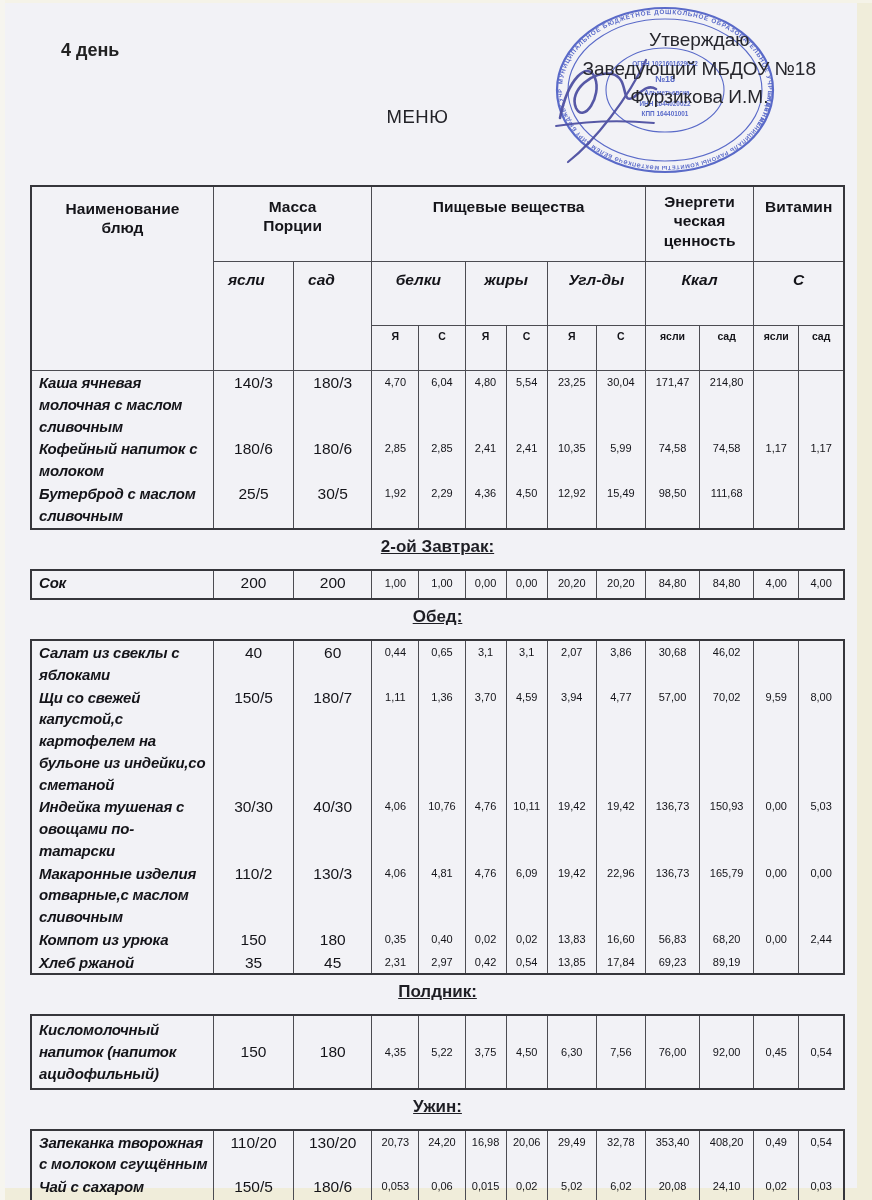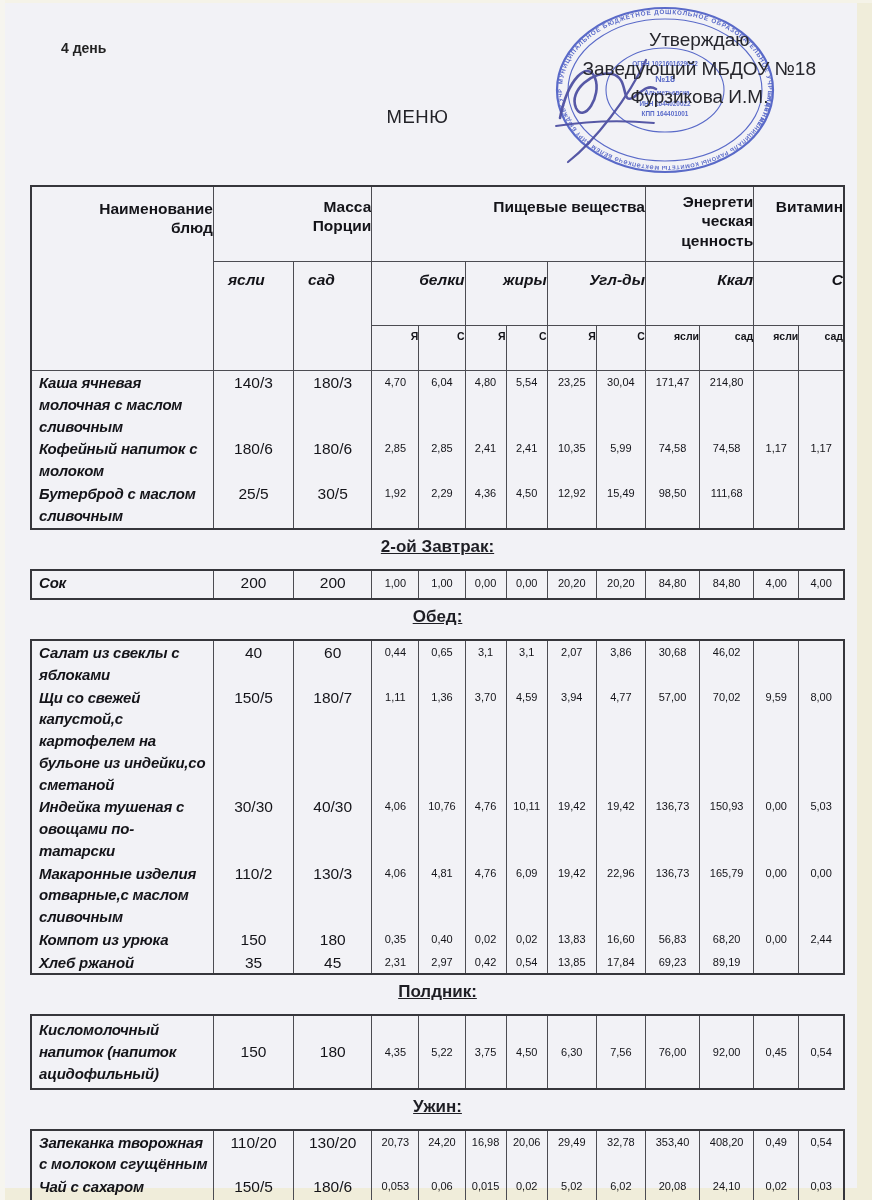--- a/index.html
+++ b/index.html
@@ -6,41 +6,41 @@
   body{background:#e9e6d8;font-family:"Liberation Sans",sans-serif;}
   .page{position:relative;width:872px;height:1200px;background:#f2f2f6;overflow:hidden;color:#1b1b20;}
 
   
   .edge{position:absolute;background:#f0edda;}
   .edge-right{right:0;top:0;width:15px;height:100%;}
   .edge-bottom{left:0;bottom:0;width:100%;height:12px;}
   .edge-top{left:0;top:0;width:100%;height:3px;background:#f5f3e8;}
   .edge-left{left:0;top:0;width:5px;height:100%;background:#f6f5ef;}
 
-  .day{position:absolute;left:61px;top:40px;font-size:14px;font-weight:bold;color:#222;}
+  .day{position:absolute;left:61px;top:40px;font-size:18px;font-weight:bold;color:#222;}
 
   .approval{position:absolute;right:56px;top:26px;text-align:center;font-size:19px;line-height:28.5px;color:#26262c;z-index:3;}
 
   .stamp-svg{position:absolute;left:548px;top:2px;width:240px;height:190px;z-index:2;opacity:.9;}
   .stamp-svg text{font-family:"Liberation Sans",sans-serif;fill:#4a5cc4;}
   .ringtext{font-size:6.3px;letter-spacing:.8px;font-weight:bold;}
   .ringtext2{font-size:5.6px;letter-spacing:.6px;font-weight:bold;}
   .ctr{text-anchor:middle;font-size:6.4px;font-weight:bold;}
   .ctr-big{text-anchor:middle;font-size:9px;font-weight:bold;}
 
   .titles{position:absolute;left:30px;top:106px;width:775px;text-align:center;z-index:1;}
   .menu-title{font-size:18.5px;color:#232328;letter-spacing:.5px;margin-bottom:7px;}
   .bk-heading{font-size:17px;font-weight:bold;text-decoration:underline;color:#1e1e24;}
 
   .content{position:absolute;left:30px;top:185px;width:815px;z-index:1;}
   .section-heading{font-weight:bold;font-size:17px;text-decoration:underline;text-align:center;color:#1e1e24;margin:7px 0 12px 0;}
 
   table.meal-table{border-collapse:collapse;table-layout:fixed;width:815px;border:2px solid #36363b;color:#141419;margin:0;}
   .meal-table td,.meal-table th{border-left:1px solid #4c4c52;border-right:1px solid #4c4c52;overflow:hidden;padding:0;}
-  .meal-table thead th{border:1px solid #4c4c52;font-weight:bold;vertical-align:top;text-align:right;}
+  .meal-table thead th{border:1px solid #4c4c52;font-weight:bold;vertical-align:top;text-align:center;}
   .meal-table tbody td{border-top:0;border-bottom:0;}
 
   col.c-name{width:182px;} col.c-m1{width:80px;} col.c-m2{width:78px;}
   col.c-b1{width:47px;} col.c-b2{width:46px;}
   col.c-z1{width:41px;} col.c-z2{width:41px;}
   col.c-u1{width:49px;} col.c-u2{width:49px;}
   col.c-k1{width:54px;} col.c-k2{width:54px;}
   col.c-v1{width:45px;} col.c-v2{width:45px;}
 
   .hr1 th{height:64px;font-size:15.5px;line-height:1.25;padding-top:10px;}

